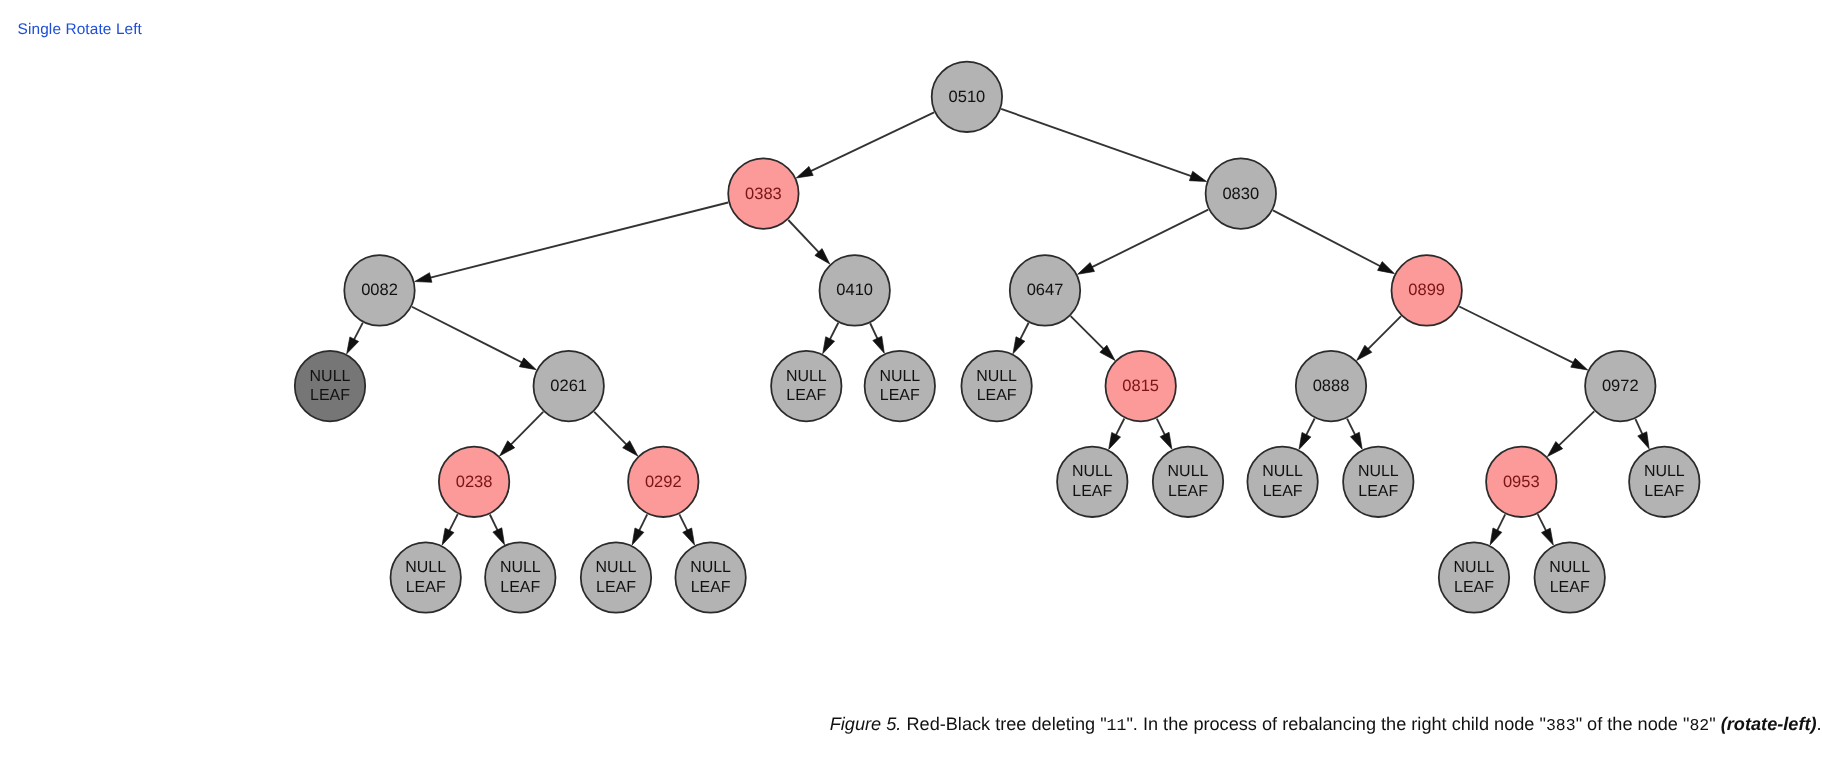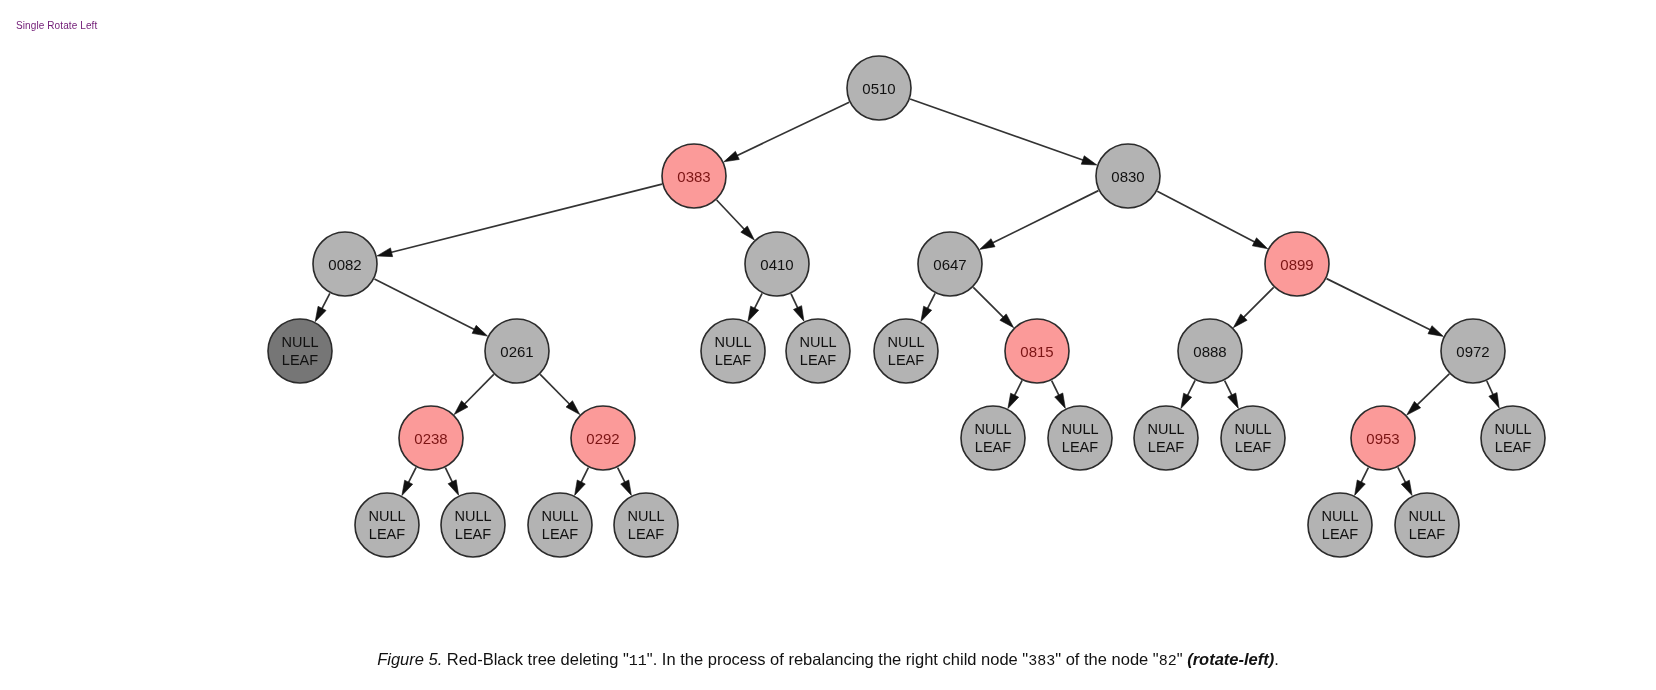--- a/index.html
+++ b/index.html
@@ -13,23 +13,23 @@
     height: 690px;
     font-family: "Liberation Sans", sans-serif;
     color: #1a1a1a;
     overflow: hidden;
     position: relative;
   }
   #page-title {
     position: absolute;
     left: 16px;
     top: 18px;
-    font-size: 10px;
+    font-size: 14px;
     line-height: 16px;
-    color: #701a75;
+    color: #1d4ed8;
     letter-spacing: 0.1px;
     white-space: nowrap;
   }
   #tree-figure {
     position: absolute;
     left: 0;
     top: 40px;
     width: 1656px;
     height: 560px;
     display: block;
@@ -56,21 +56,21 @@
   .edge-head {
     fill: #111111;
     stroke: #111111;
     stroke-width: 0.6;
   }
   #figure-caption {
     position: absolute;
     left: 0;
     right: 0;
     top: 648px;
-    text-align: center;
+    text-align: right;
     font-size: 16.5px;
     line-height: 22px;
     color: #111111;
     white-space: nowrap;
   }
   #figure-caption .fig-num {
     font-style: italic;
   }
   #figure-caption .mono {
     font-family: "Liberation Mono", monospace;

